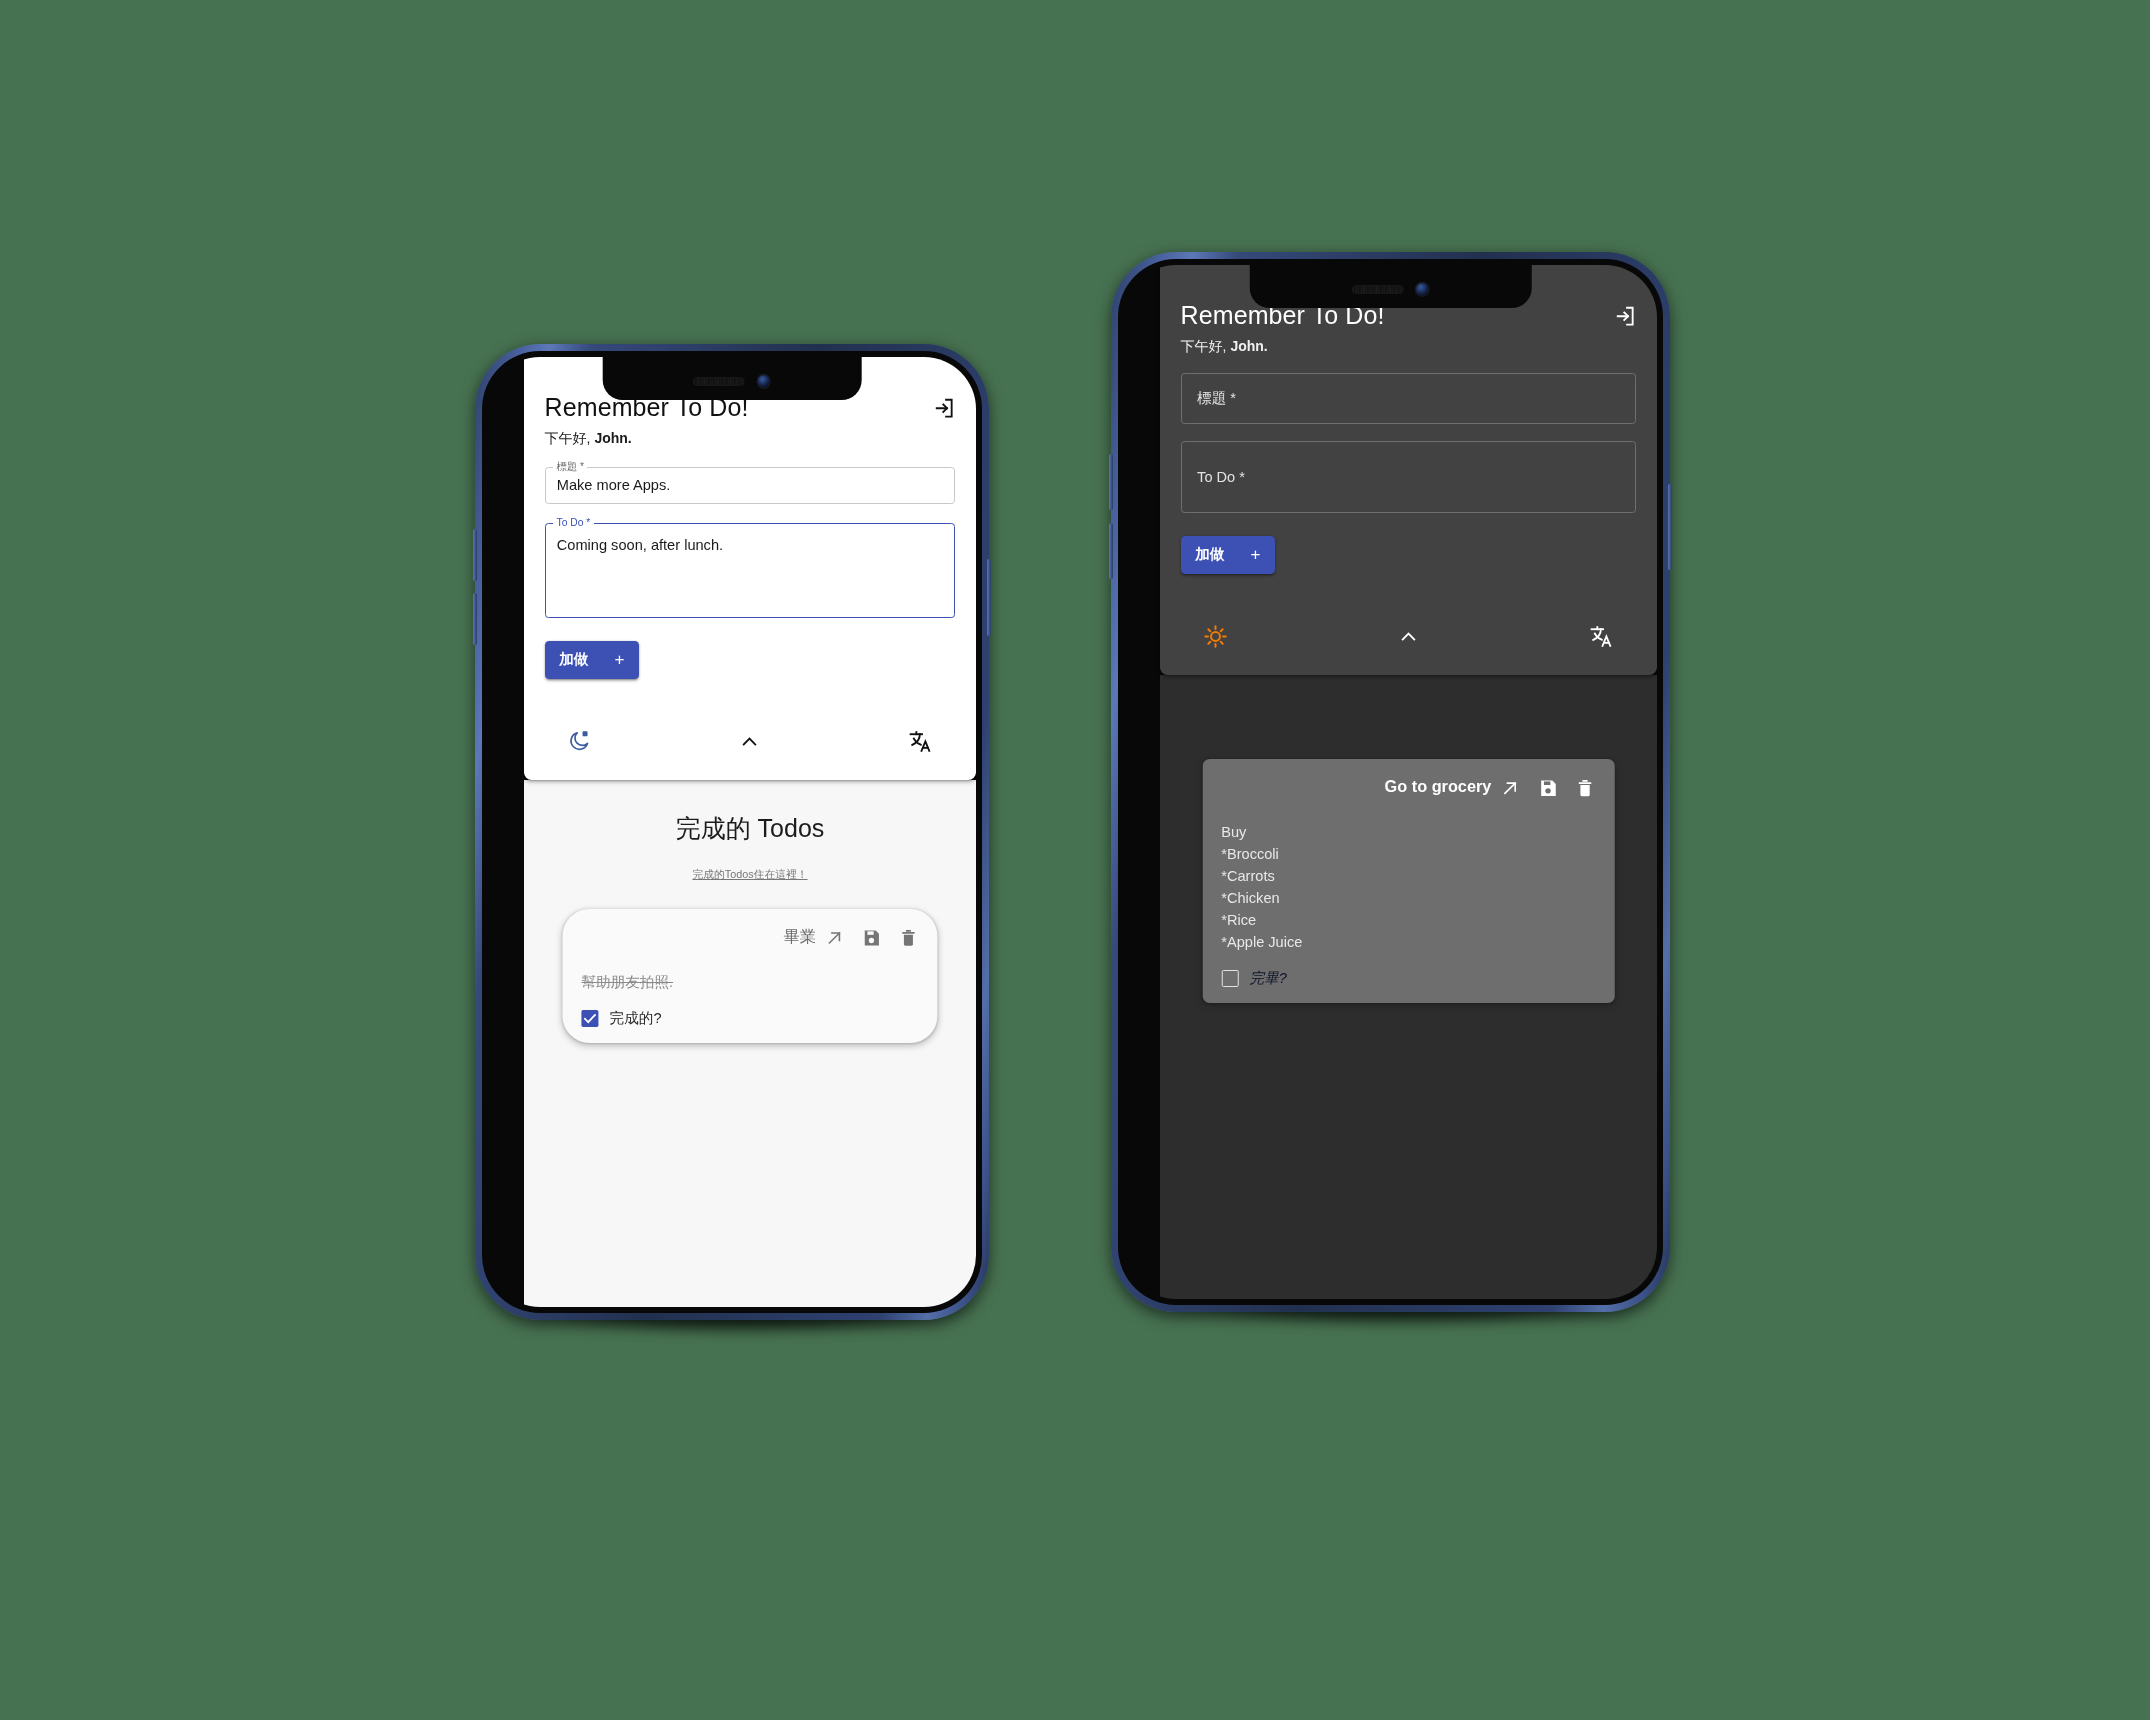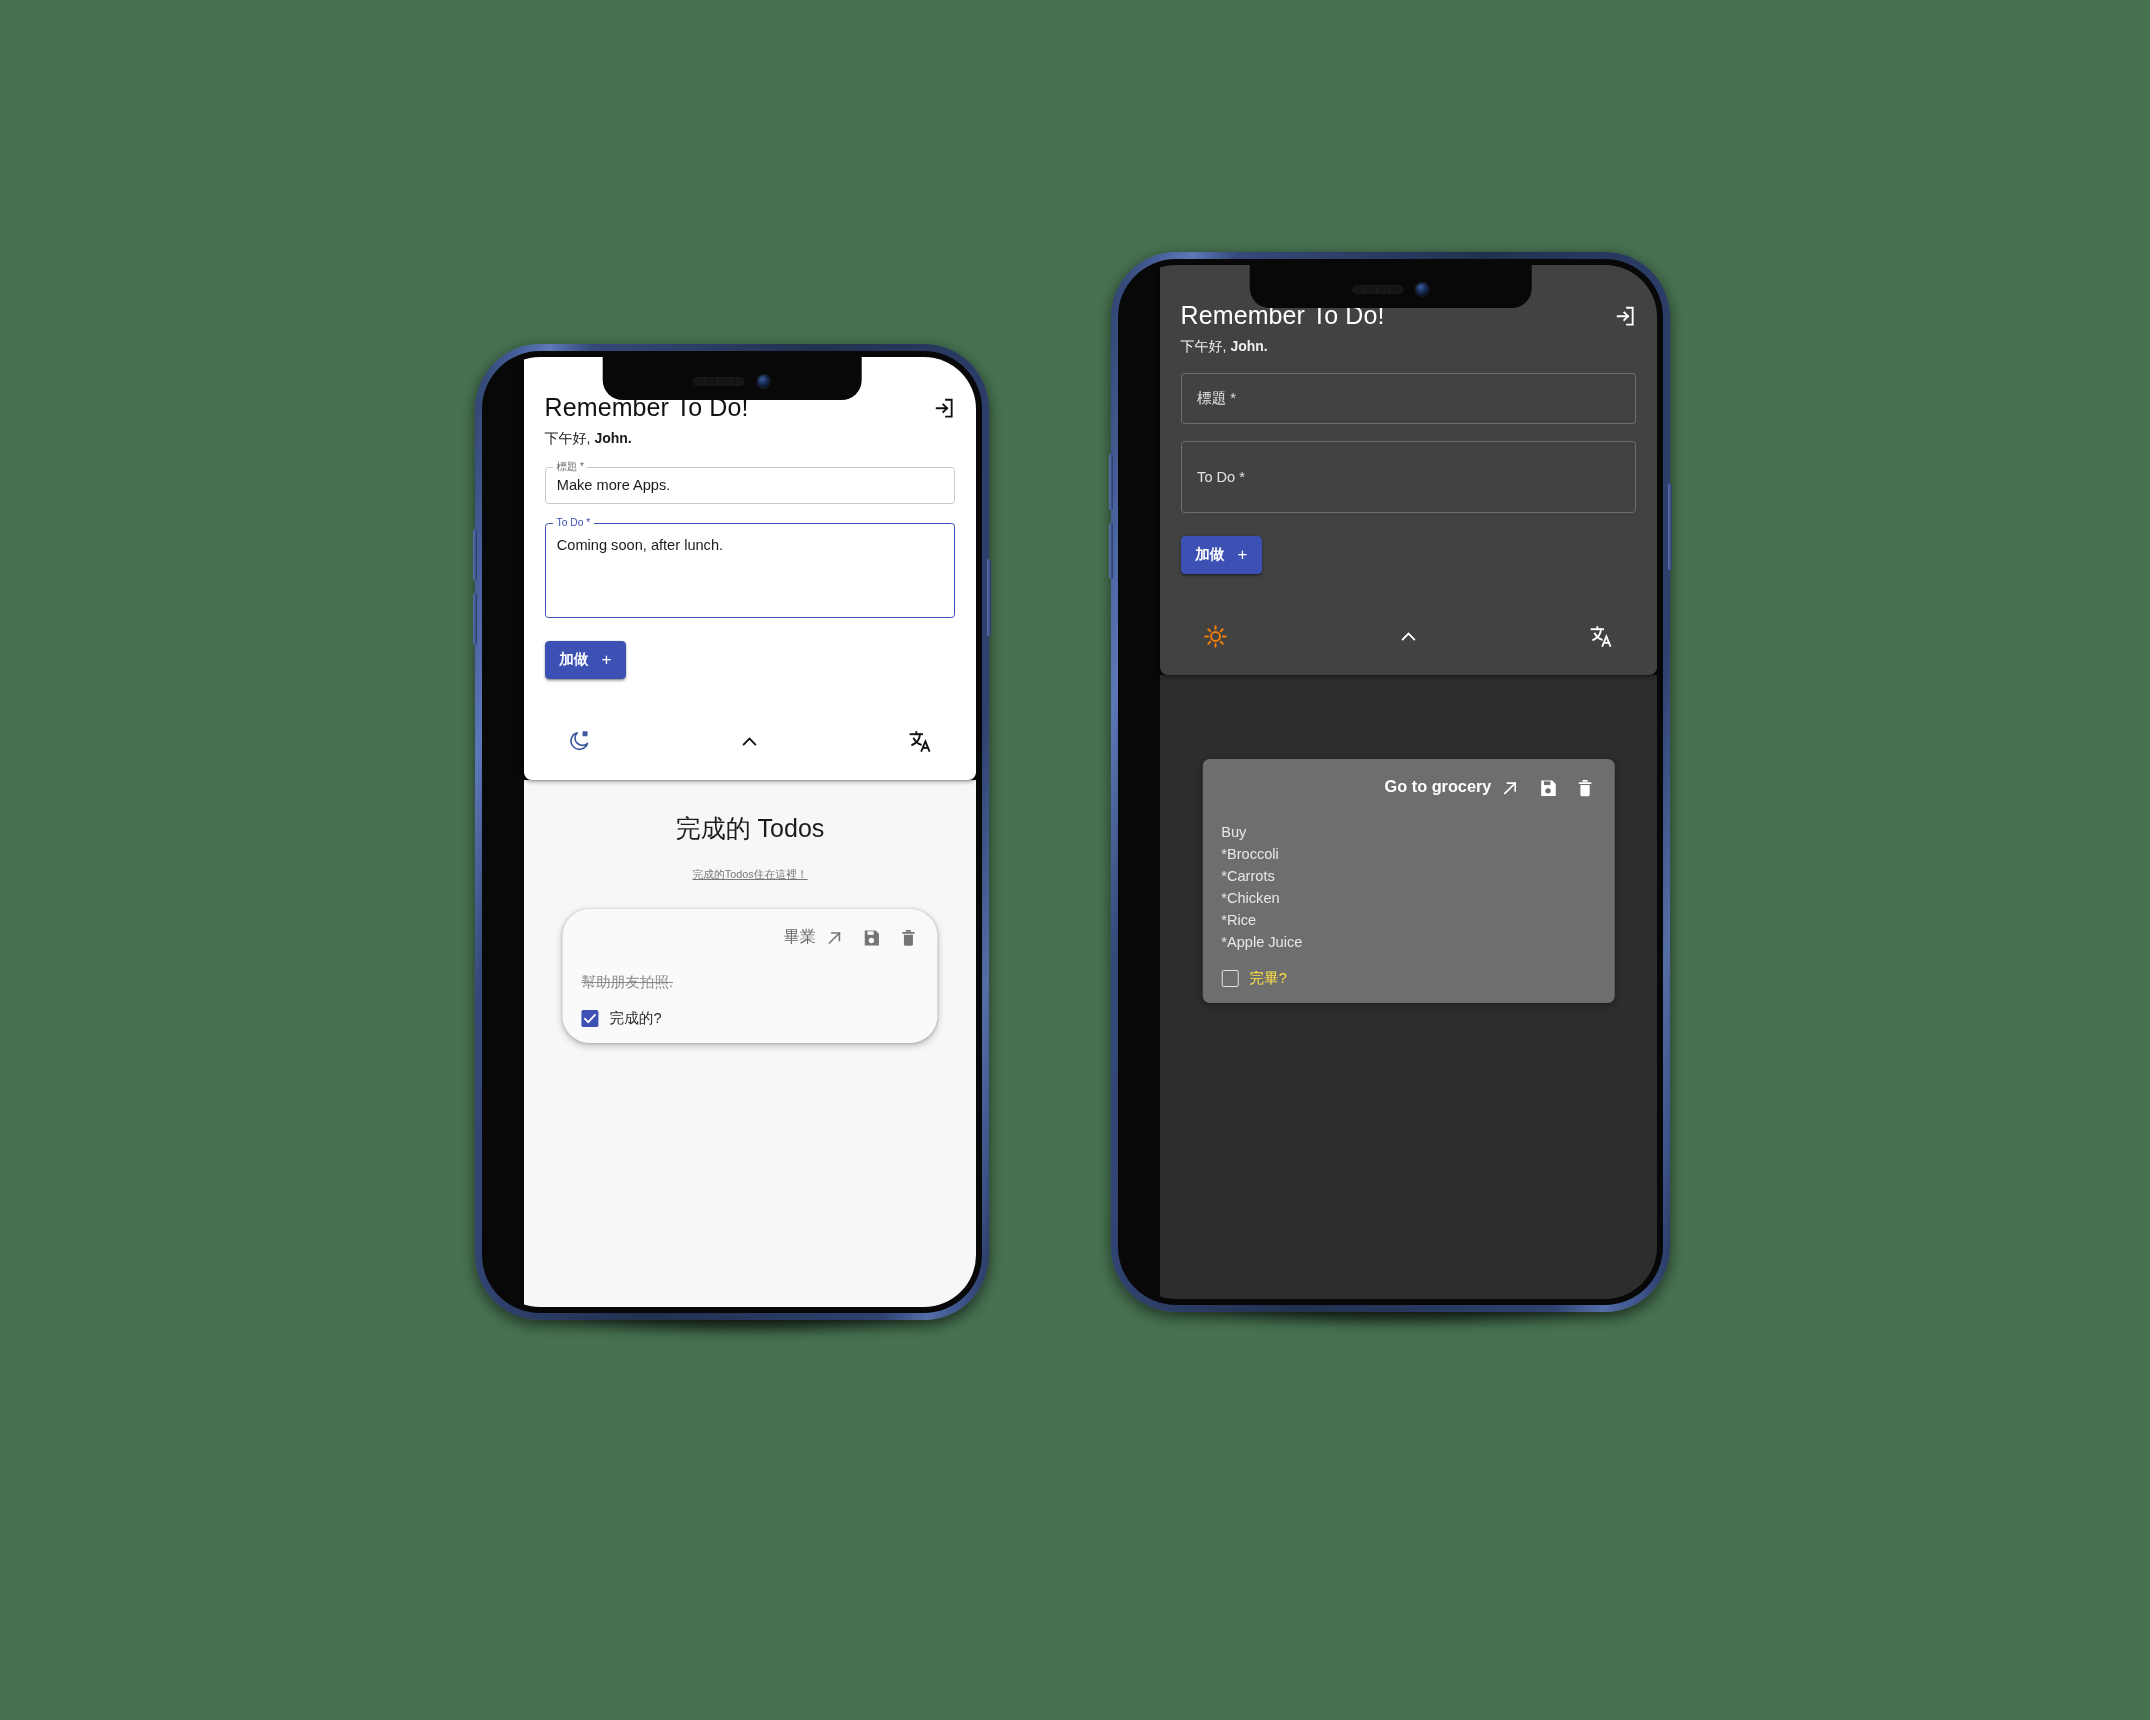--- a/index.html
+++ b/index.html
@@ -115,21 +115,21 @@
   .dfield { margin-top: 17px; }
   .dfield .box {
     border: 0.9px solid #6f6f6f; border-radius: 3.4px;
     height: 51px; display: flex; align-items: center; padding: 0 15.5px;
   }
   .dfield.tall .box { height: 72px; }
   .dfield .ph { font-size: 14.6px; color: #e2e2e2; }
 
   
   .add-btn {
-    margin-top: 23px; display: inline-flex; align-items: center; gap: 13px;
+    margin-top: 23px; display: inline-flex; align-items: center; gap: 26px;
     background: #3d51b5; color: #fff; border: none; border-radius: 4.3px;
     padding: 9.5px 14.6px; font-size: 14.6px; font-weight: 700; cursor: pointer;
     box-shadow: 0 1.7px 3px rgba(0,0,0,.28), 0 0.4px 1.3px rgba(0,0,0,.22);
     font-family: "Liberation Sans", sans-serif;
   }
   .add-btn .plus { font-size: 17px; font-weight: 400; line-height: 1; }
 
   
   .toolbar {
     display: flex; align-items: center; justify-content: space-between;
@@ -165,21 +165,21 @@
   .light .card-body { color: #8a8a8a; text-decoration: line-through; text-decoration-thickness: 0.9px; }
   .dark  .card-body { color: #e8e8e8; }
 
   .card-check { display: flex; align-items: center; gap: 11.2px; margin-top: 15.5px; }
   .cb { width: 17px; height: 17px; border-radius: 1.7px; flex: none; position: relative; }
   .cb.on { background: #3d51b5; }
   .cb.off { background: transparent; border: 1.3px solid #e3e3e3; }
   .cb.on svg { position: absolute; inset: 0; }
   .check-label { font-size: 14.6px; }
   .light .check-label { color: #2b2b2b; }
-  .dark  .check-label { color: #fde047; }
+  .dark  .check-label { color: #0f172a; font-style: italic; }
 </style>
 </head>
 <body>
 
 <div class="stage">
 
   <div class="phone" style="left:475px; top:344px; width:514px; height:976px;">
     <div class="phone-shadow"></div>
     <div class="phone-body"></div>
     <div class="sidebtn l" style="top:185px;height:52px;"></div>

